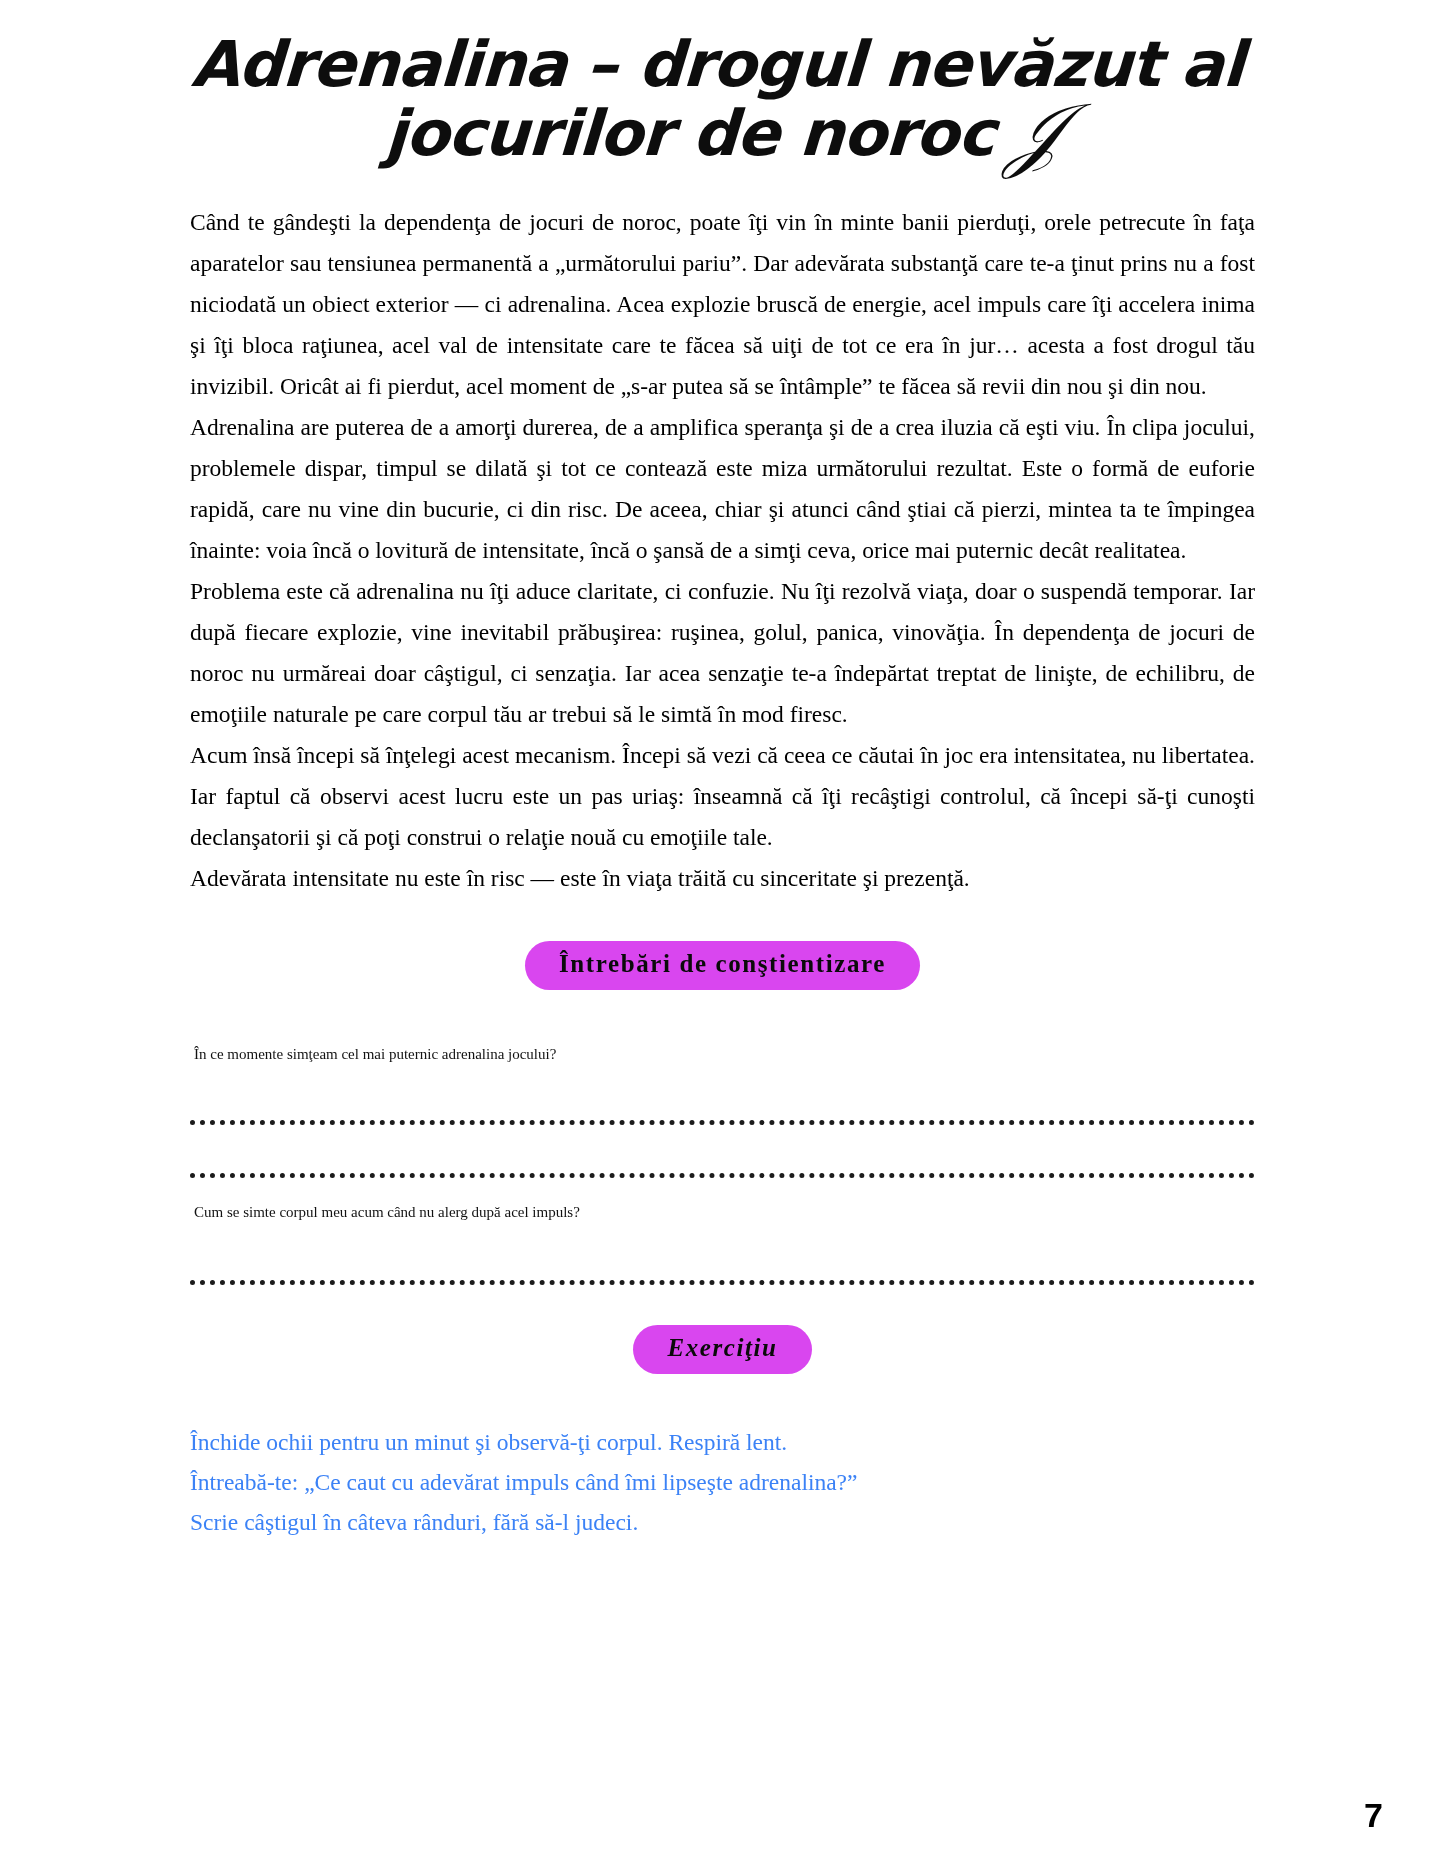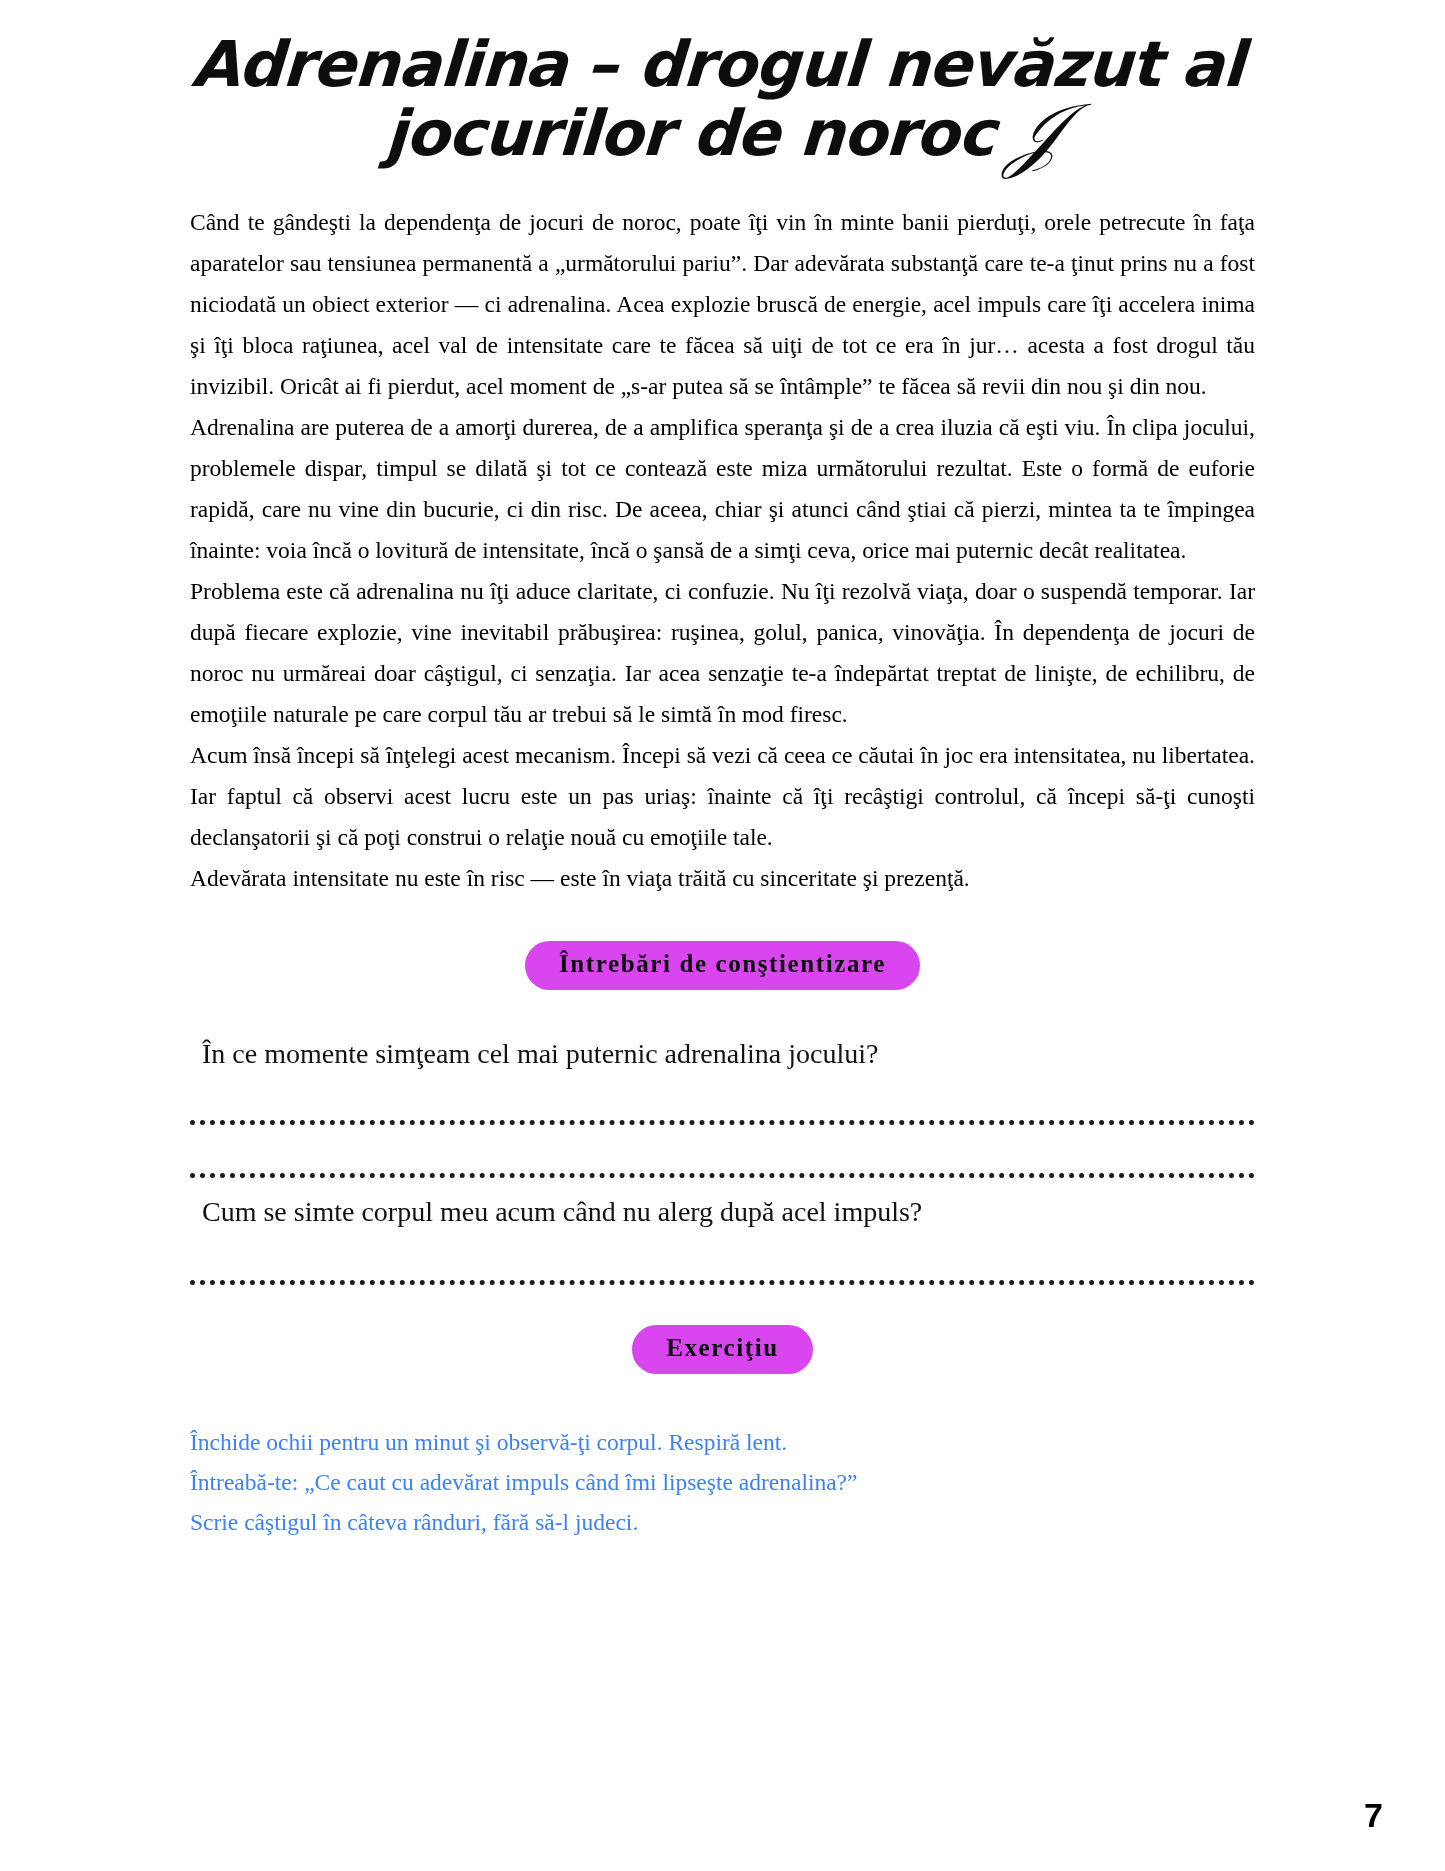--- a/index.html
+++ b/index.html
@@ -76,24 +76,24 @@
     font-size: 25px;
     font-weight: 700;
     letter-spacing: 1.6px;
     color: #0a0a0a;
     line-height: 1.15;
   }
 
   
   .q-block { margin: 0 auto; width: 1065px; }
   .question {
-    font-size: 28px;
+    font-size: 15px;
     line-height: 40px;
     color: #121212;
-    margin: 12px;
+    margin: 4px;
   }
   .dotted-line {
     height: 0;
     border-top: 5px dotted #1b1b1b;
     margin: 0;
     width: 100%;
   }
 
   
   .ex-line {
@@ -123,37 +123,37 @@
     <div class="title-line title-line-1">Adrenalina – drogul nevăzut al</div>
     <div class="title-line title-line-2">
       <span>jocurilor de noroc</span><span class="title-flourish">𝒥</span>
     </div>
   </div>
 
   <div class="body-wrap">
     <p class="para">Când te gândeşti la dependenţa de jocuri de noroc, poate îţi vin în minte banii pierduţi, orele petrecute în faţa aparatelor sau tensiunea permanentă a „următorului pariu”. Dar adevărata substanţă care te-a ţinut prins nu a fost niciodată un obiect exterior — ci adrenalina. Acea explozie bruscă de energie, acel impuls care îţi accelera inima şi îţi bloca raţiunea, acel val de intensitate care te făcea să uiţi de tot ce era în jur… acesta a fost drogul tău invizibil. Oricât ai fi pierdut, acel moment de „s-ar putea să se întâmple” te făcea să revii din nou şi din nou.</p>
     <p class="para">Adrenalina are puterea de a amorţi durerea, de a amplifica speranţa şi de a crea iluzia că eşti viu. În clipa jocului, problemele dispar, timpul se dilată şi tot ce contează este miza următorului rezultat. Este o formă de euforie rapidă, care nu vine din bucurie, ci din risc. De aceea, chiar şi atunci când ştiai că pierzi, mintea ta te împingea înainte: voia încă o lovitură de intensitate, încă o şansă de a simţi ceva, orice mai puternic decât realitatea.</p>
     <p class="para">Problema este că adrenalina nu îţi aduce claritate, ci confuzie. Nu îţi rezolvă viaţa, doar o suspendă temporar. Iar după fiecare explozie, vine inevitabil prăbuşirea: ruşinea, golul, panica, vinovăţia. În dependenţa de jocuri de noroc nu urmăreai doar câştigul, ci senzaţia. Iar acea senzaţie te-a îndepărtat treptat de linişte, de echilibru, de emoţiile naturale pe care corpul tău ar trebui să le simtă în mod firesc.</p>
-    <p class="para">Acum însă începi să înţelegi acest mecanism. Începi să vezi că ceea ce căutai în joc era intensitatea, nu libertatea. Iar faptul că observi acest lucru este un pas uriaş: înainte că îţi recâştigi controlul, că începi să-ţi cunoşti declanşatorii şi că poţi construi o relaţie nouă cu emoţiile tale.</p>
+    <p class="para">Acum însă începi să înţelegi acest mecanism. Începi să vezi că ceea ce căutai în joc era intensitatea, nu libertatea. Iar faptul că observi acest lucru este un pas uriaş: înseamnă că îţi recâştigi controlul, că începi să-ţi cunoşti declanşatorii şi că poţi construi o relaţie nouă cu emoţiile tale.</p>
     <p class="para">Adevărata intensitate nu este în risc — este în viaţa trăită cu sinceritate şi prezenţă.</p>
   </div>
 
   <div class="badge-row" style="margin-top:42px;">
     <span class="badge">Întrebări de conştientizare</span>
   </div>
 
   <div class="q-block" style="margin-top:44px;">
     <p class="question">În ce momente simţeam cel mai puternic adrenalina jocului?</p>
     <div class="dotted-line" style="margin-top:46px;"></div>
     <div class="dotted-line" style="margin-top:48px;"></div>
     <p class="question" style="margin-top:14px;">Cum se simte corpul meu acum când nu alerg după acel impuls?</p>
     <div class="dotted-line" style="margin-top:48px;"></div>
   </div>
 
-  <div class="badge-row" style="margin-top:40px;">
+  <div class="badge-row" style="margin-top:40px;font-style:italic;">
     <span class="badge">Exerciţiu</span>
   </div>
 
   <div class="q-block" style="margin-top:48px;">
     <p class="ex-line">Închide ochii pentru un minut şi observă-ţi corpul. Respiră lent.</p>
     <p class="ex-line">Întreabă-te: „Ce caut cu adevărat impuls când îmi lipseşte adrenalina?”</p>
     <p class="ex-line">Scrie câştigul în câteva rânduri, fără să-l judeci.</p>
   </div>
 
   <div class="page-number">7</div>

